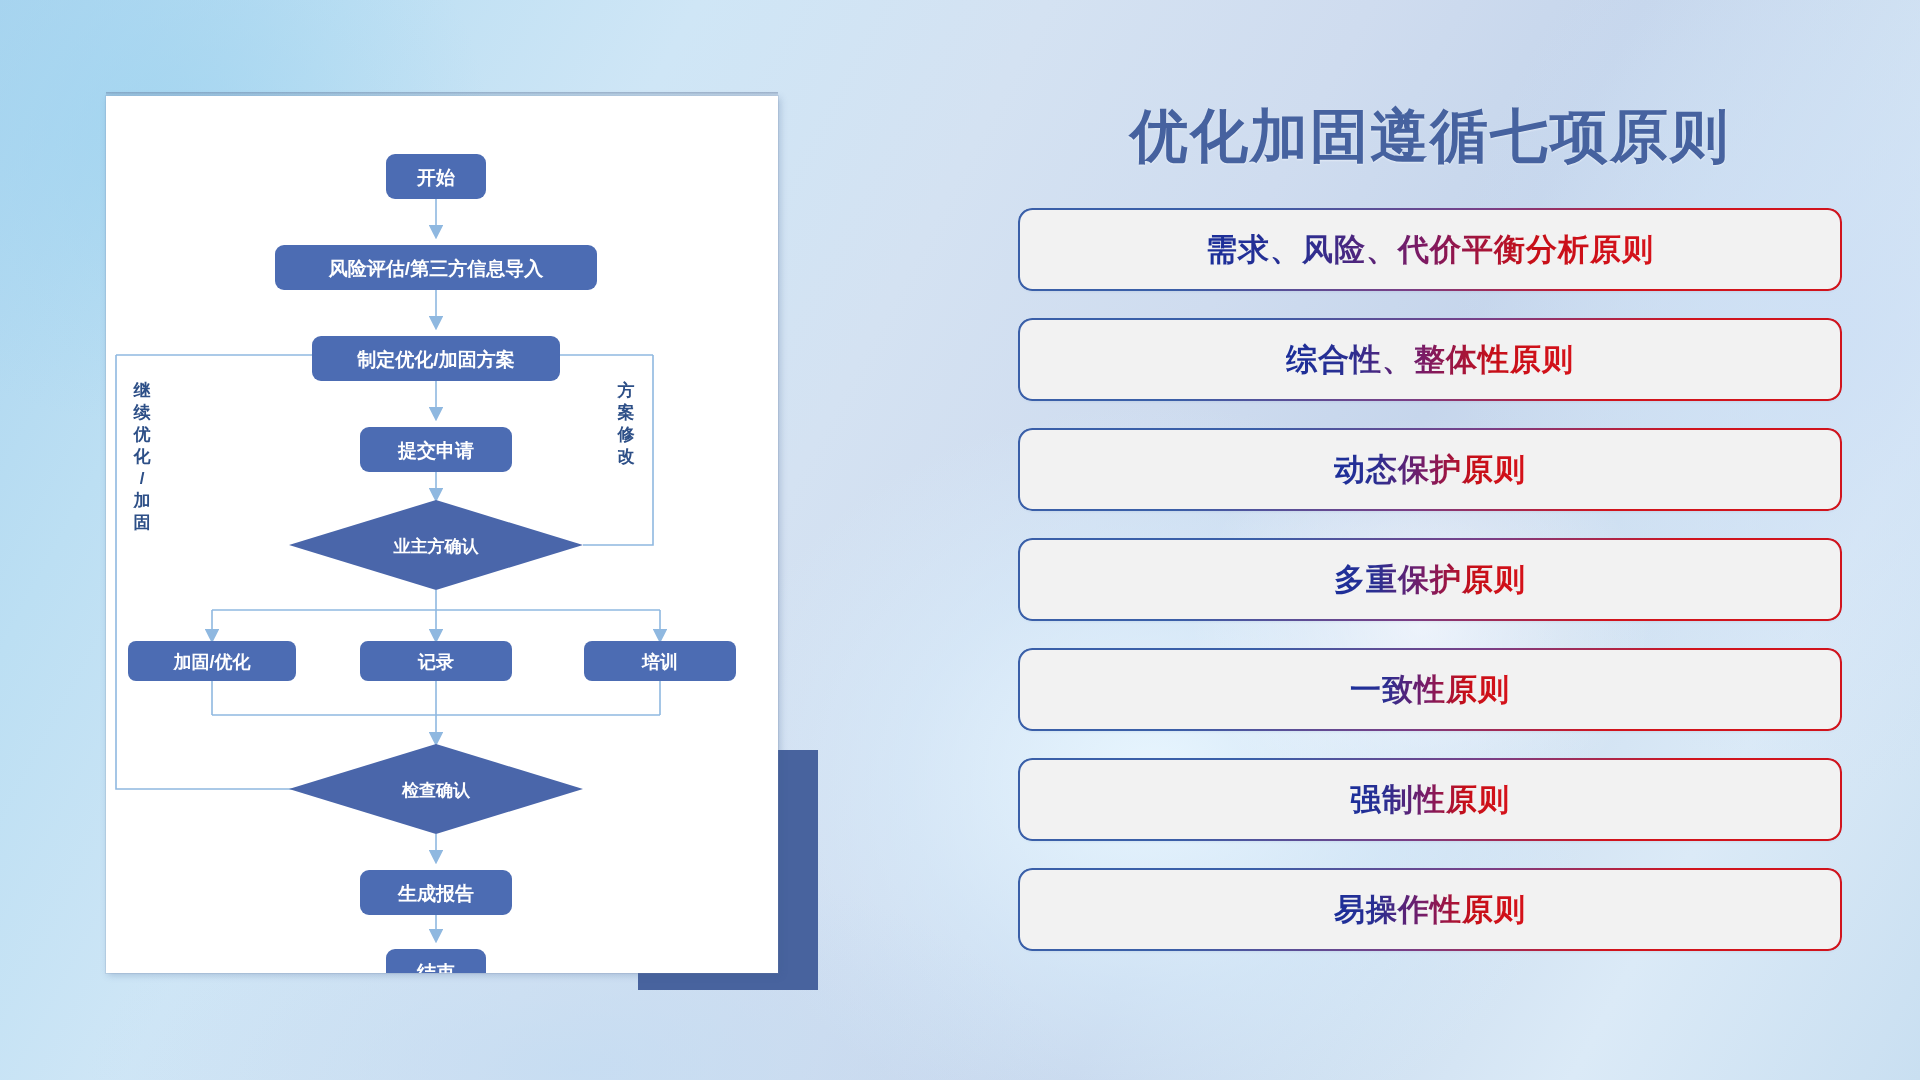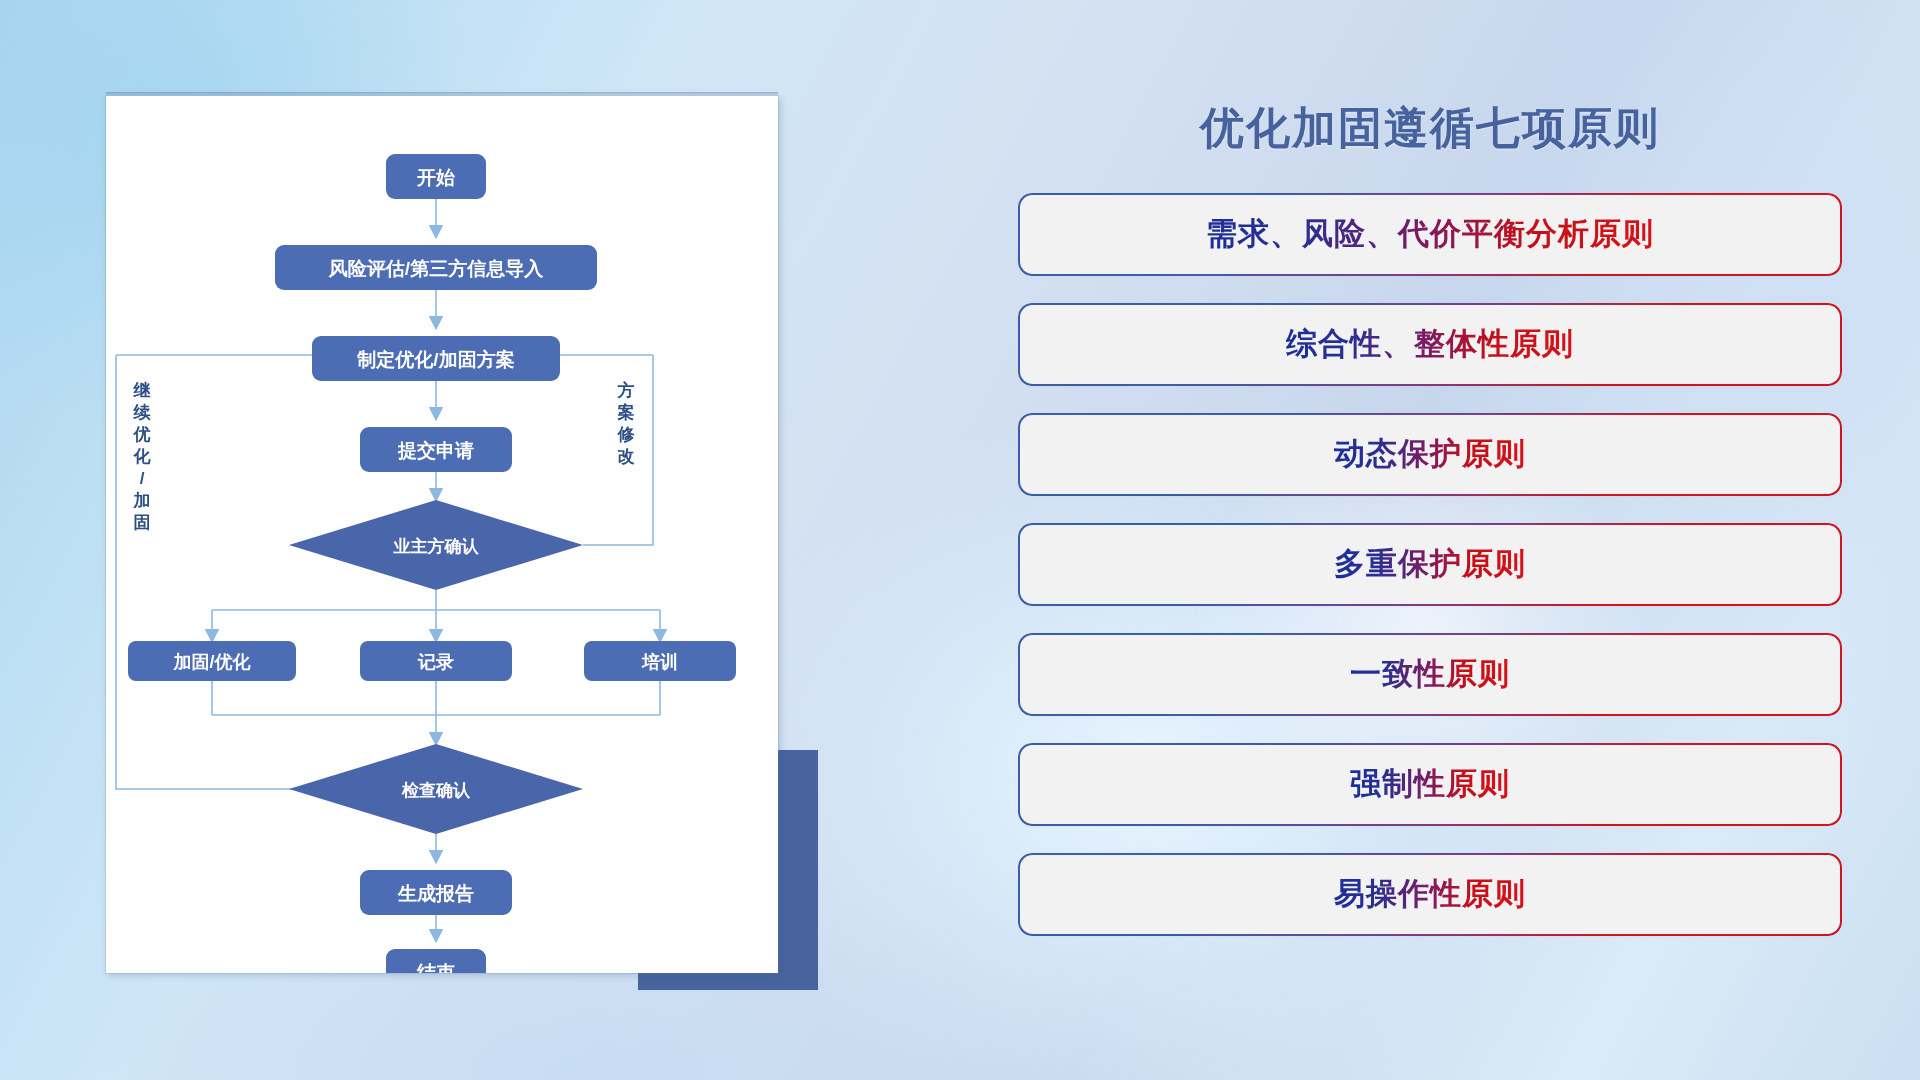--- a/index.html
+++ b/index.html
@@ -67,21 +67,21 @@
   .fl-vlabel{
     fill:#2d4f87;font-family:"Liberation Sans","DejaVu Sans",sans-serif;
     font-weight:bold;font-size:17px;text-anchor:middle;
   }
 
   
   #principles{
     position:absolute;left:1020px;top:104px;width:820px;height:900px;z-index:3;
   }
   #panel-title{
-    font-size:44px;font-weight:bold;color:#46629f;text-align:center;
+    font-size:58px;font-weight:bold;color:#46629f;text-align:center;
     letter-spacing:2px;margin:0 0 42px 0;line-height:1.1;
     text-shadow:0 1px 2px rgba(255,255,255,.5);
   }
   .p-list{list-style:none;margin:0;padding:0;}
   .p-item{
     position:relative;height:80px;margin-bottom:30px;border-radius:13px;
     background:#f2f2f2;
     display:flex;align-items:center;justify-content:center;
     box-shadow:0 1px 3px rgba(70,100,150,.17);
   }

